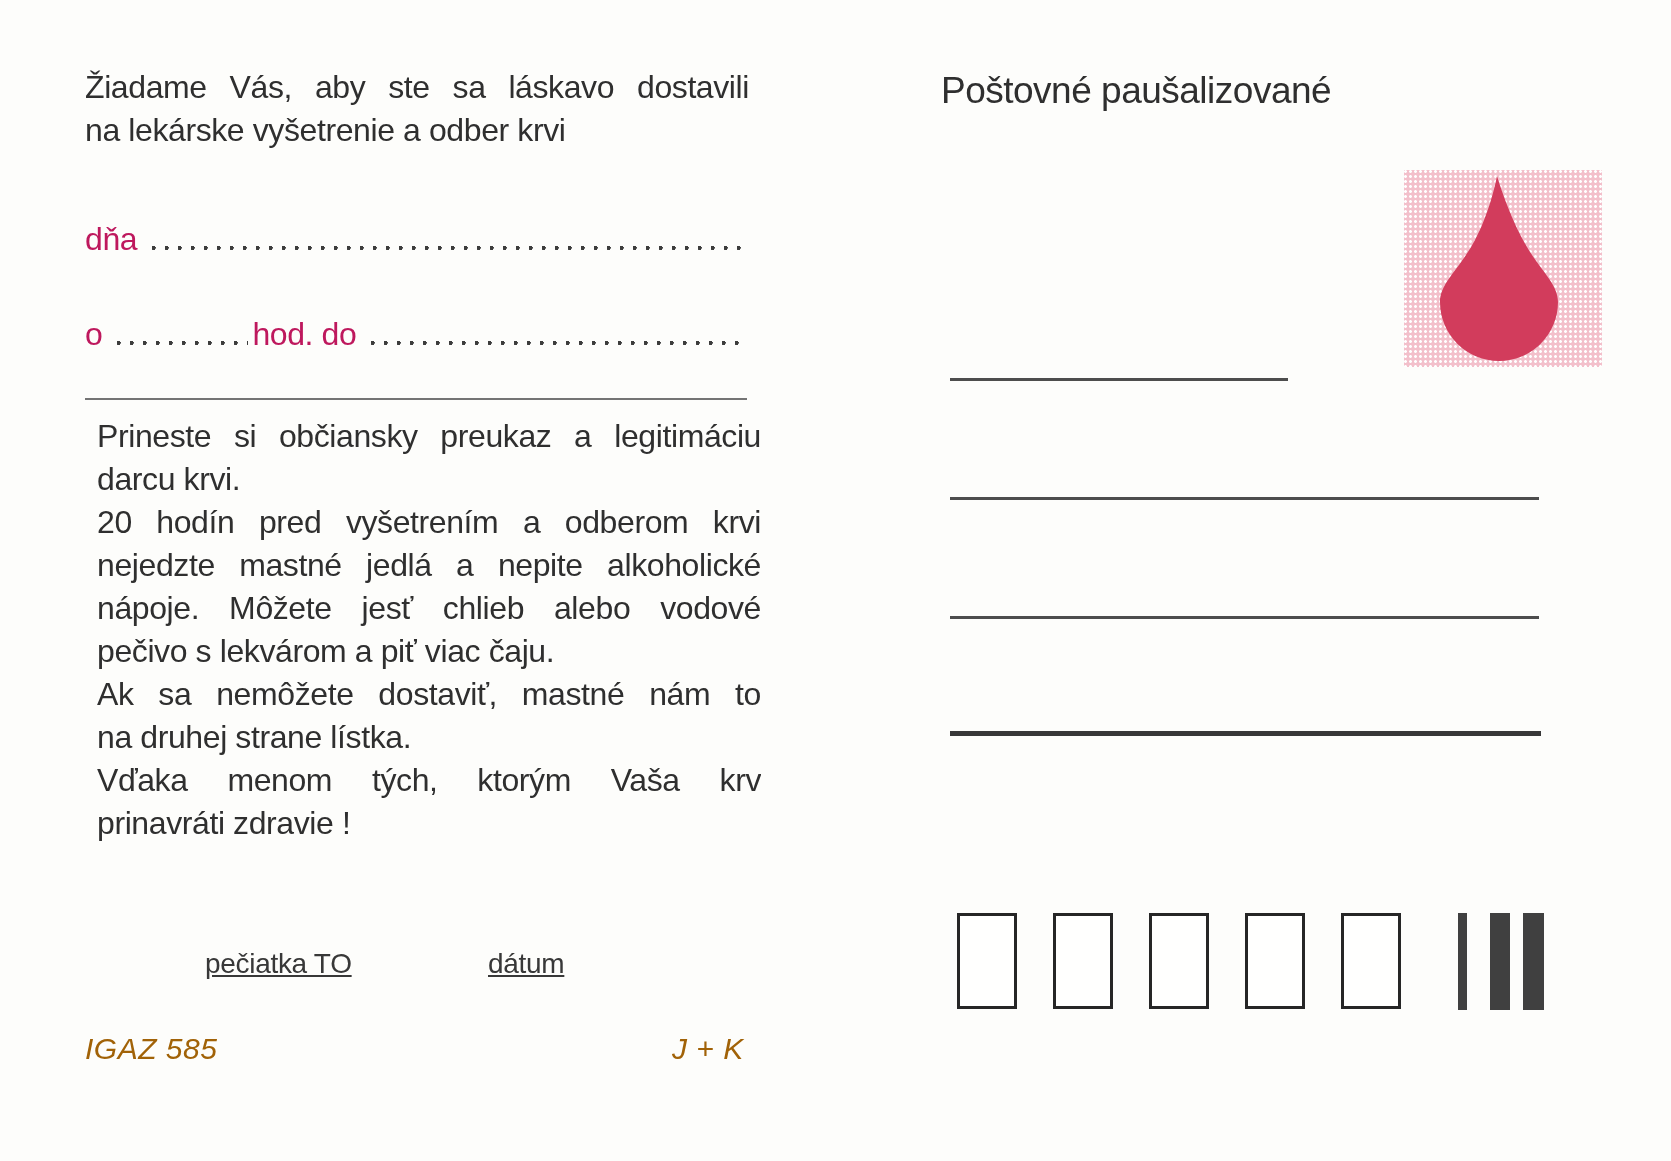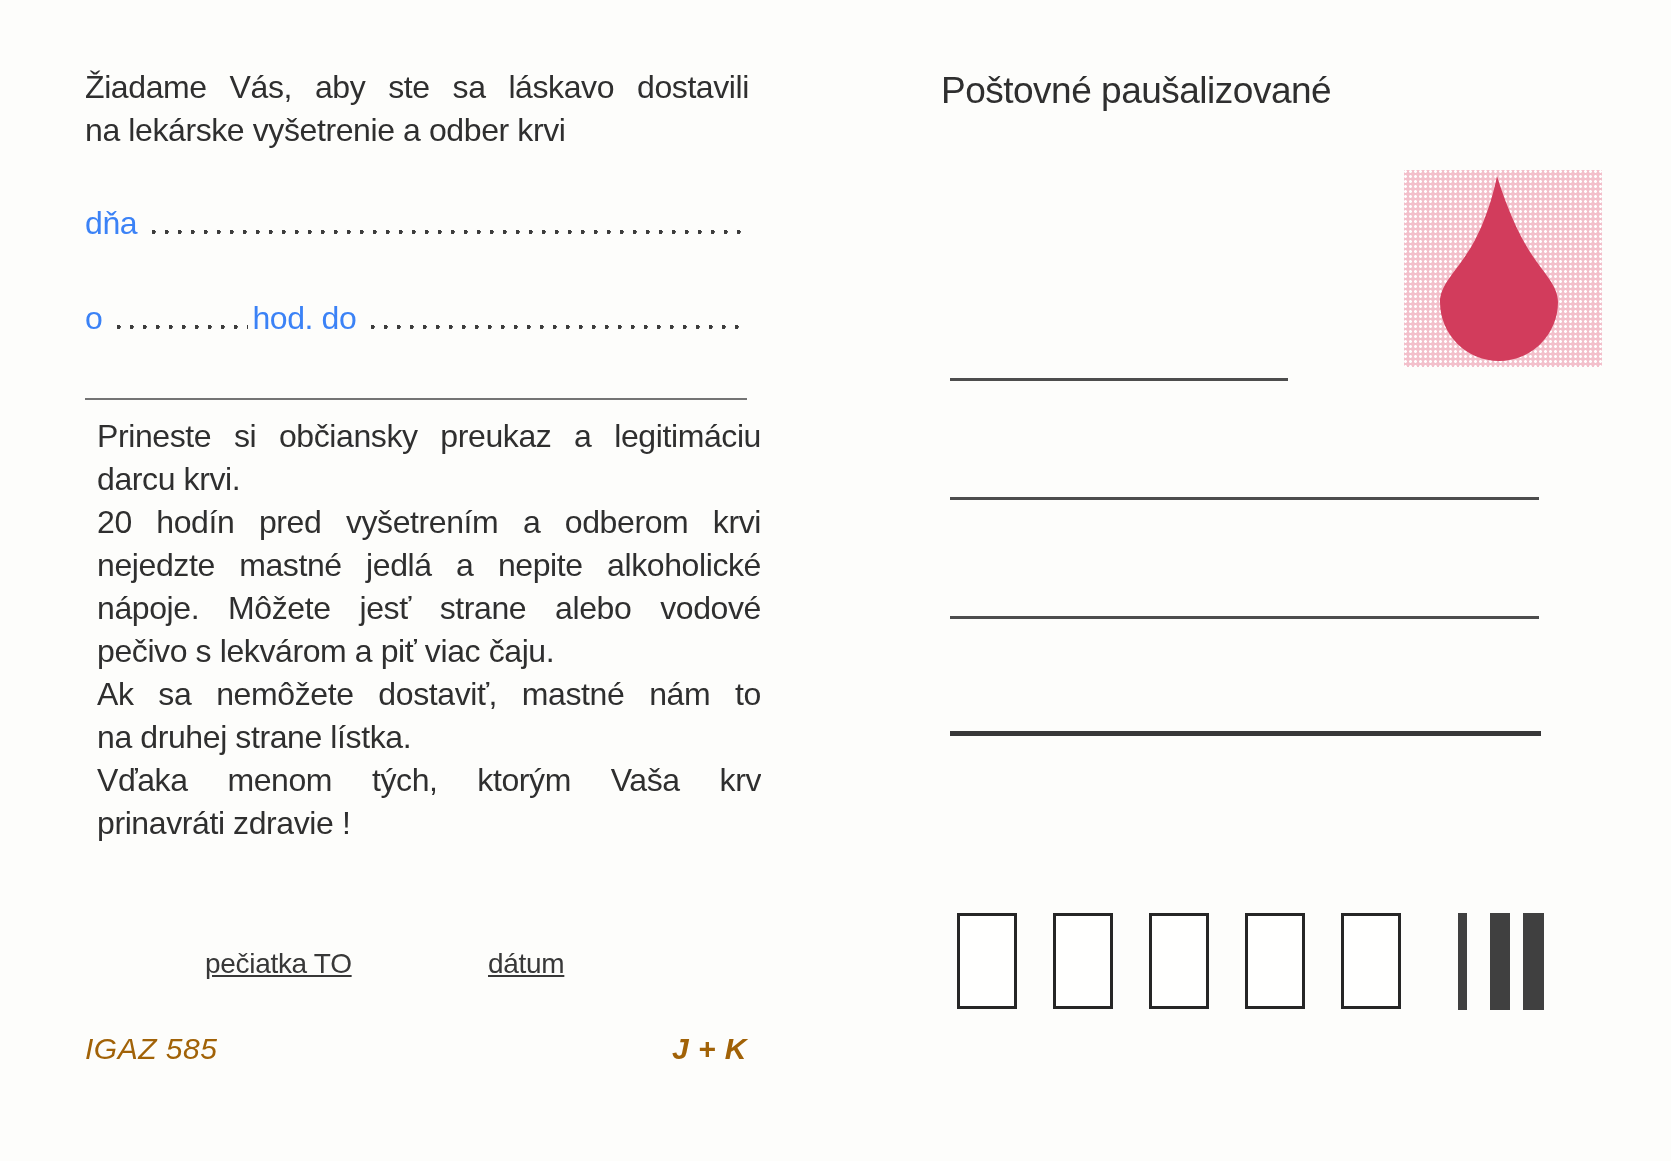--- a/index.html
+++ b/index.html
@@ -8,21 +8,21 @@
     background:#fdfdfb;
     font-family:"Liberation Sans", sans-serif;
     color:#303030;
   }
   .abs{position:absolute;}
   
   .textblock{width:664px;font-size:32px;line-height:43px;letter-spacing:-0.4px;color:#2f2f2f;}
   .tline{text-align:justify;height:43px;overflow:hidden;}
   .tline.just{text-align-last:justify;}
   
-  .fieldrow{display:flex;align-items:baseline;width:662px;font-size:32px;letter-spacing:-0.4px;color:#3b82f6;}
+  .fieldrow{display:flex;align-items:baseline;width:662px;font-size:32px;letter-spacing:-0.4px;color:#be185d;margin-top:16px;}
   .dots{
     height:6px;align-self:flex-end;margin:0 0 7px 14px;
     background-image:radial-gradient(circle 2.1px at 2.6px 2.9px,#3c3c3c 92%,transparent);
     background-size:13px 6px;background-repeat:repeat-x;
   }
   .dots.grow{flex:1;}
   .dots.fixed{width:132px;}
   .midlabel{margin-left:4px;}
   
   .divider{width:662px;height:2px;background:#5c5c5c;opacity:.85;}
@@ -66,33 +66,33 @@
   <span class="dots grow"></span>
 </div>
 
 <div class="abs divider" style="left:85px;top:398px;"></div>
 
 <div class="abs textblock" style="left:85px;top:415px;margin-left:12px;">
     <div class="tline just">Prineste si občiansky preukaz a legitimáciu</div>
     <div class="tline">darcu krvi.</div>
     <div class="tline just">20 hodín pred vyšetrením a odberom krvi</div>
     <div class="tline just">nejedzte mastné jedlá a nepite alkoholické</div>
-    <div class="tline just">nápoje. Môžete jesť strane alebo vodové</div>
+    <div class="tline just">nápoje. Môžete jesť chlieb alebo vodové</div>
     <div class="tline">pečivo s lekvárom a piť viac čaju.</div>
     <div class="tline just">Ak sa nemôžete dostaviť, mastné nám to</div>
     <div class="tline">na druhej strane lístka.</div>
     <div class="tline just">Vďaka menom tých, ktorým Vaša krv</div>
     <div class="tline">prinavráti zdravie !</div>
   </div>
 
 <div class="abs smalllabel" style="left:205px;top:948px;">pečiatka TO</div>
 <div class="abs smalllabel" style="left:488px;top:948px;">dátum</div>
 
 <div class="abs codelabel" style="left:85px;top:1032px;">IGAZ 585</div>
-<div class="abs codelabel" style="left:672px;top:1032px;font-weight:bold;">J + K</div>
+<div class="abs codelabel" style="left:672px;top:1032px;">J + K</div>
 
 <div class="abs postage" style="left:905px;top:70px;margin-left:36px;">Poštovné paušalizované</div>
 
 <div class="abs stamp" style="left: 1404px; top: 170px; background-color: rgb(243, 192, 203);">
   <svg viewBox="0 0 198 197">
     <path id="drop-path" fill="#d23c5c" d="M93,6
          C93,6 87,40 71,70
          C55,100 36,113 36,132
          A59,59 0 1 0 154,132
          C154,113 135,100 119,70

